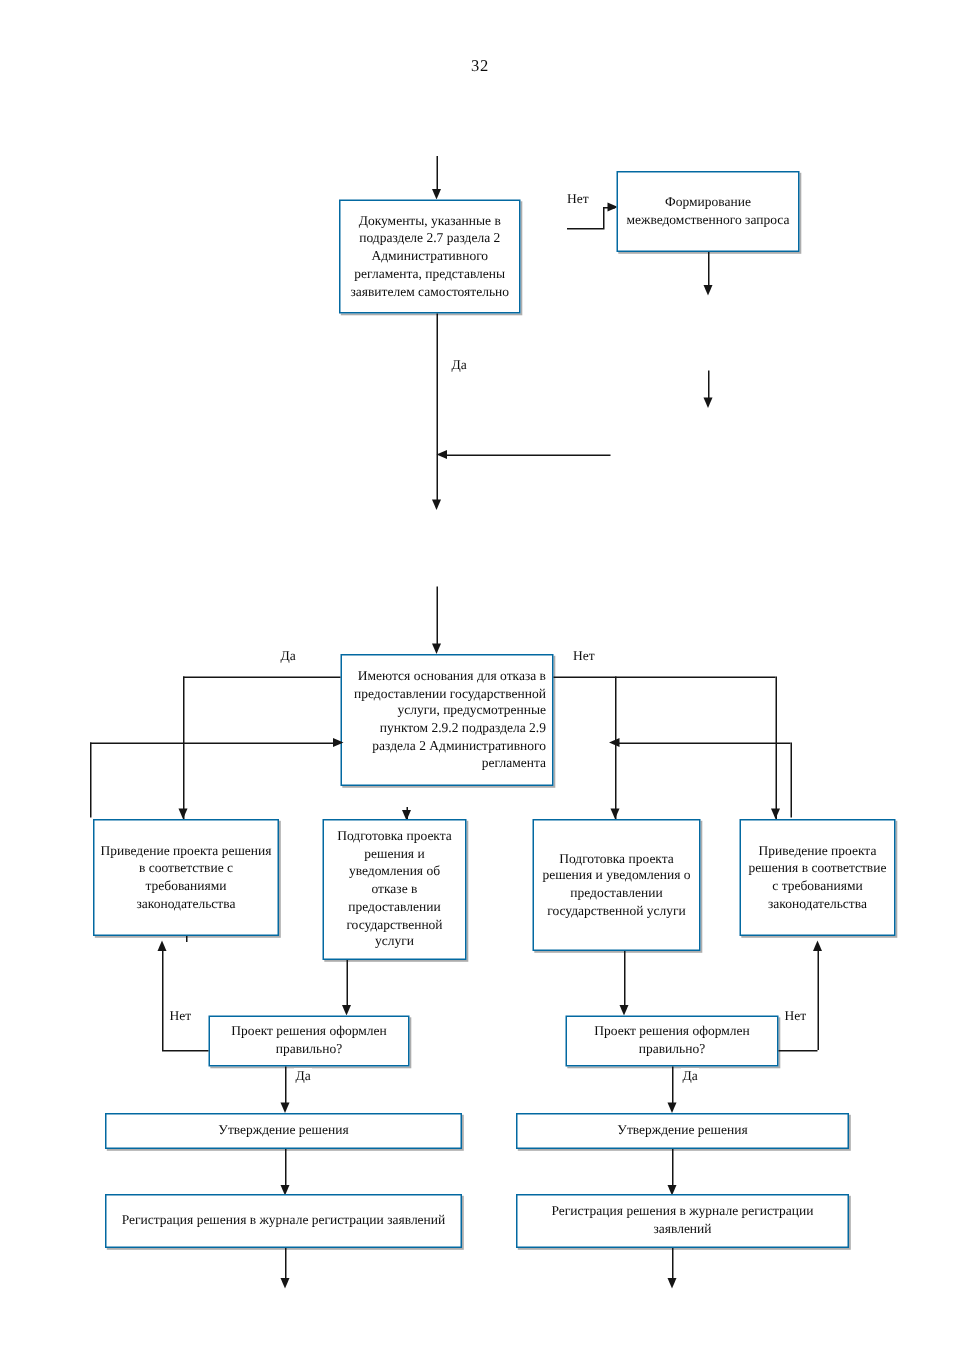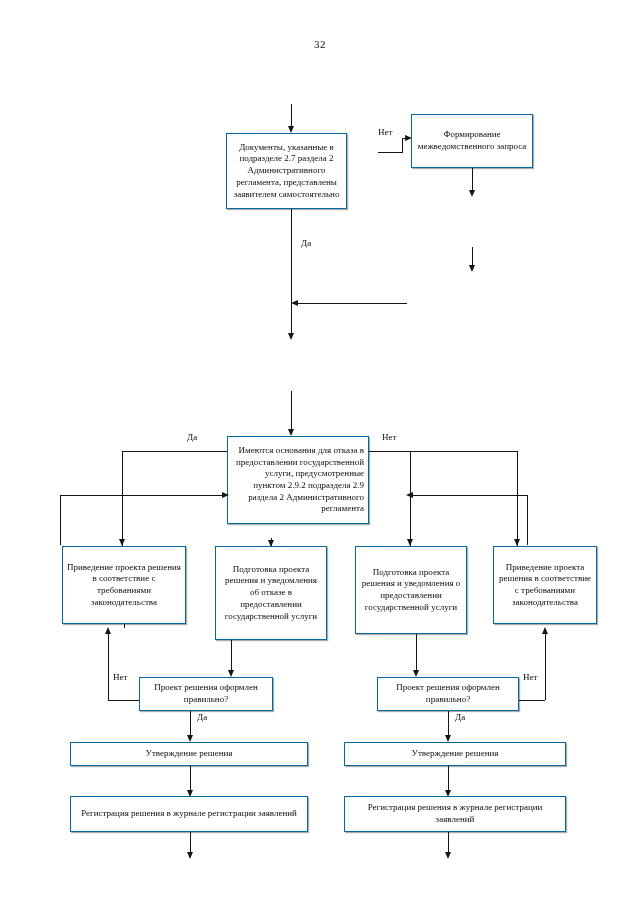--- a/index.html
+++ b/index.html
@@ -141,21 +141,21 @@
   <div class="ln lnv" style="left:60px;top:495px;height:50px;"></div>
 
   <div class="ln lnh" style="left:410px;top:495px;width:117px;"></div>
   <div class="arrow left" style="left:406px;top:491.5px;"></div>
   <div class="ln lnv" style="left:527px;top:495px;height:50px;"></div>
 
   <div class="box" style="left:62px;top:546px;width:124px;height:78px;">
     <span>Приведение проекта решения в соответствие с требованиями законодательства</span>
   </div>
 
-  <div class="box" style="left:215px;top:546px;width:112px;height:94px;">
+  <div class="box" style="left:215px;top:546px;width:96px;height:94px;">
     <span>Подготовка проекта решения и уведомления об отказе в предоставлении государственной услуги</span>
   </div>
 
   <div class="box" style="left:355px;top:546px;width:112px;height:88px;">
     <span>Подготовка проекта решения и уведомления о предоставлении государственной услуги</span>
   </div>
 
   <div class="box" style="left:493px;top:546px;width:104px;height:78px;">
     <span>Приведение проекта решения в соответствие с требованиями законодательства</span>
   </div>

